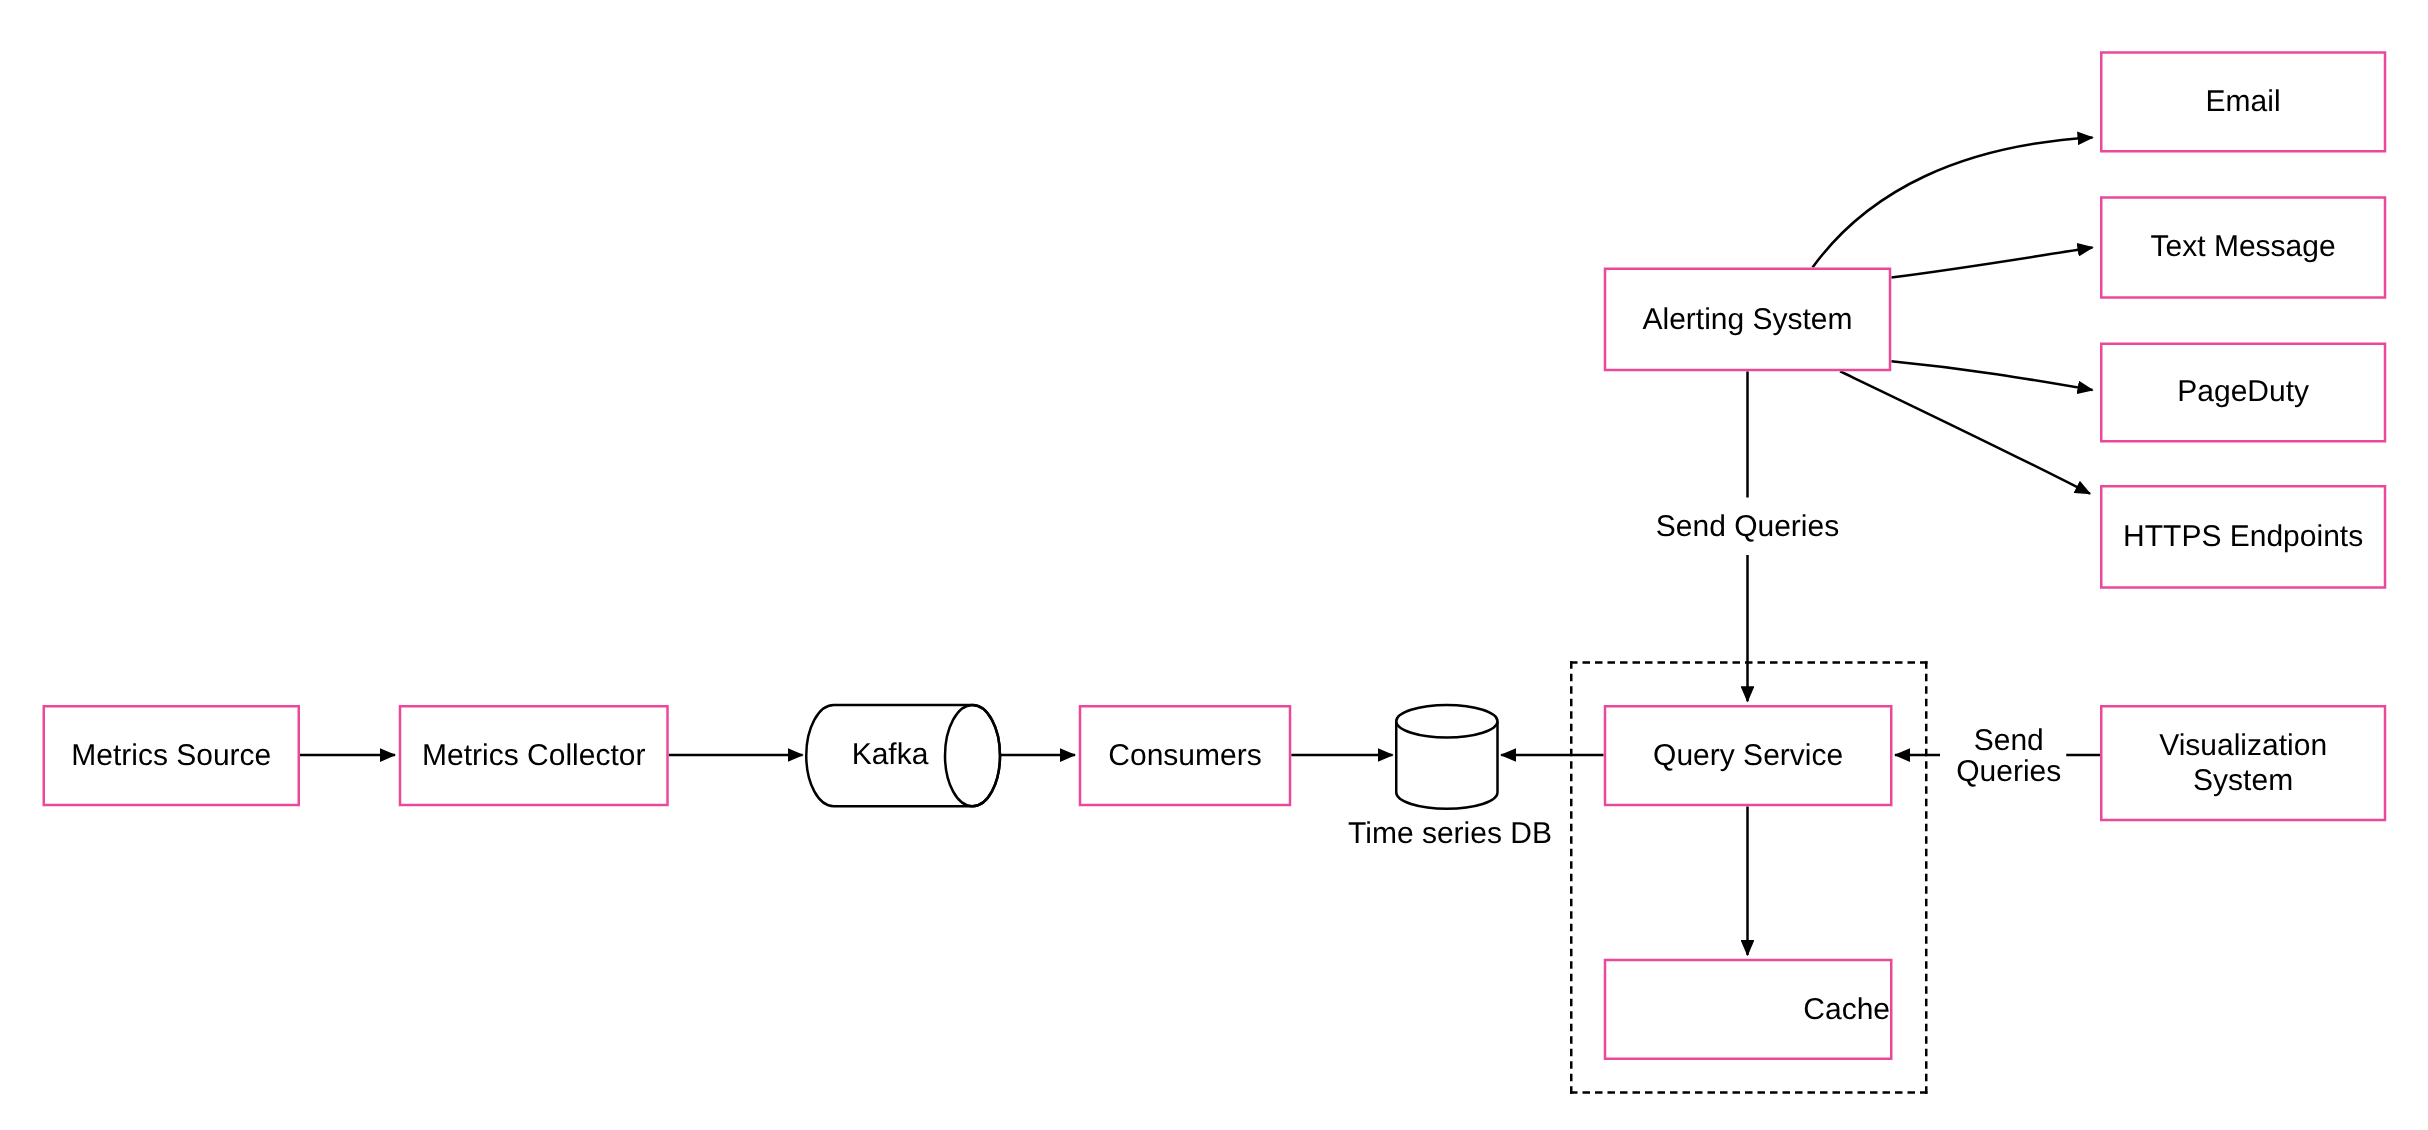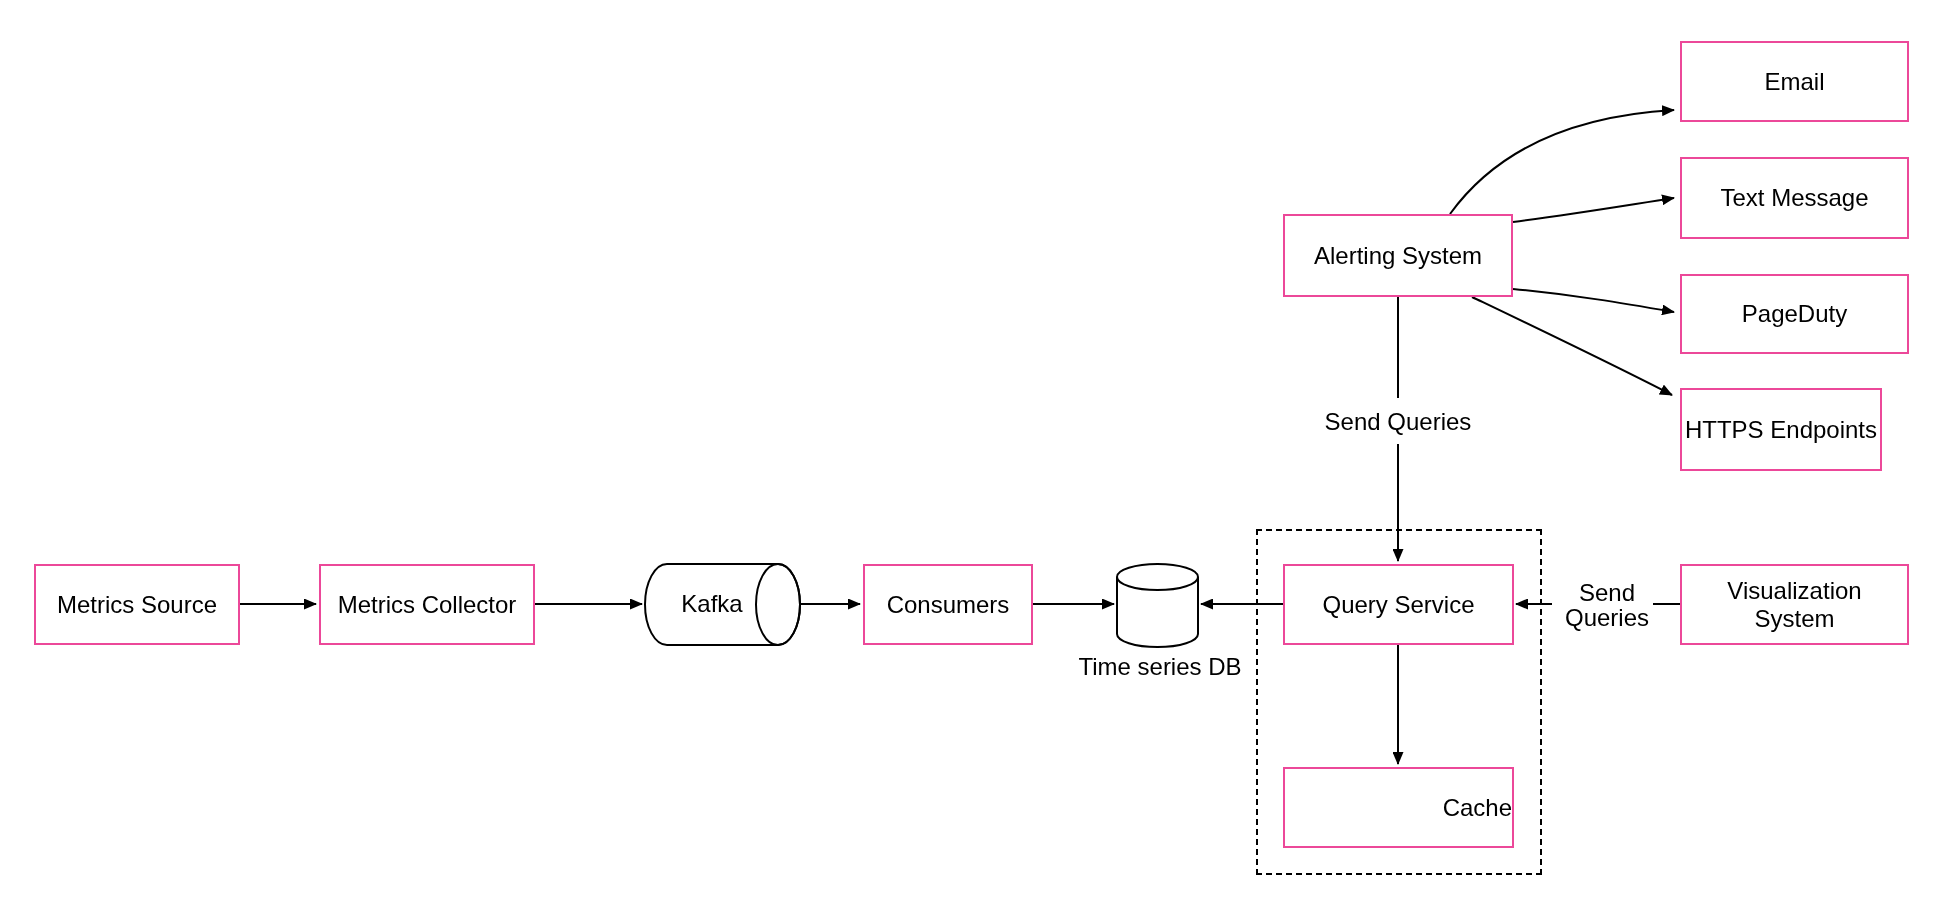--- a/index.html
+++ b/index.html
@@ -146,25 +146,25 @@
   </div>
 
   <div class="node" style="left:1680px; top:157px; width:229px; height:82px;">
     <span>Text Message</span>
   </div>
 
   <div class="node" style="left:1680px; top:274px; width:229px; height:80px;">
     <span>PageDuty</span>
   </div>
 
-  <div class="node" style="left:1680px; top:388px; width:202px; height:83px;">
+  <div class="node" style="left:1680px; top:388px; width:229px; height:83px;">
     <span>HTTPS Endpoints</span>
   </div>
 
-  <div class="node" style="left:1680px; top:564px; width:229px; height:81px; padding:0 28px;justify-content:center;">
+  <div class="node" style="left:1680px; top:564px; width:229px; height:93px; padding:0 28px;justify-content:center;">
     <span>Visualization System</span>
   </div>
 
   <div class="edge-label" style="left:1318px; top:406px; width:160px; height:30px;">
     <span>Send Queries</span>
   </div>
 
   <div class="edge-label" style="left:1552px; top:579px; width:110px; height:52px;">
     <span>Send Queries</span>
   </div>

